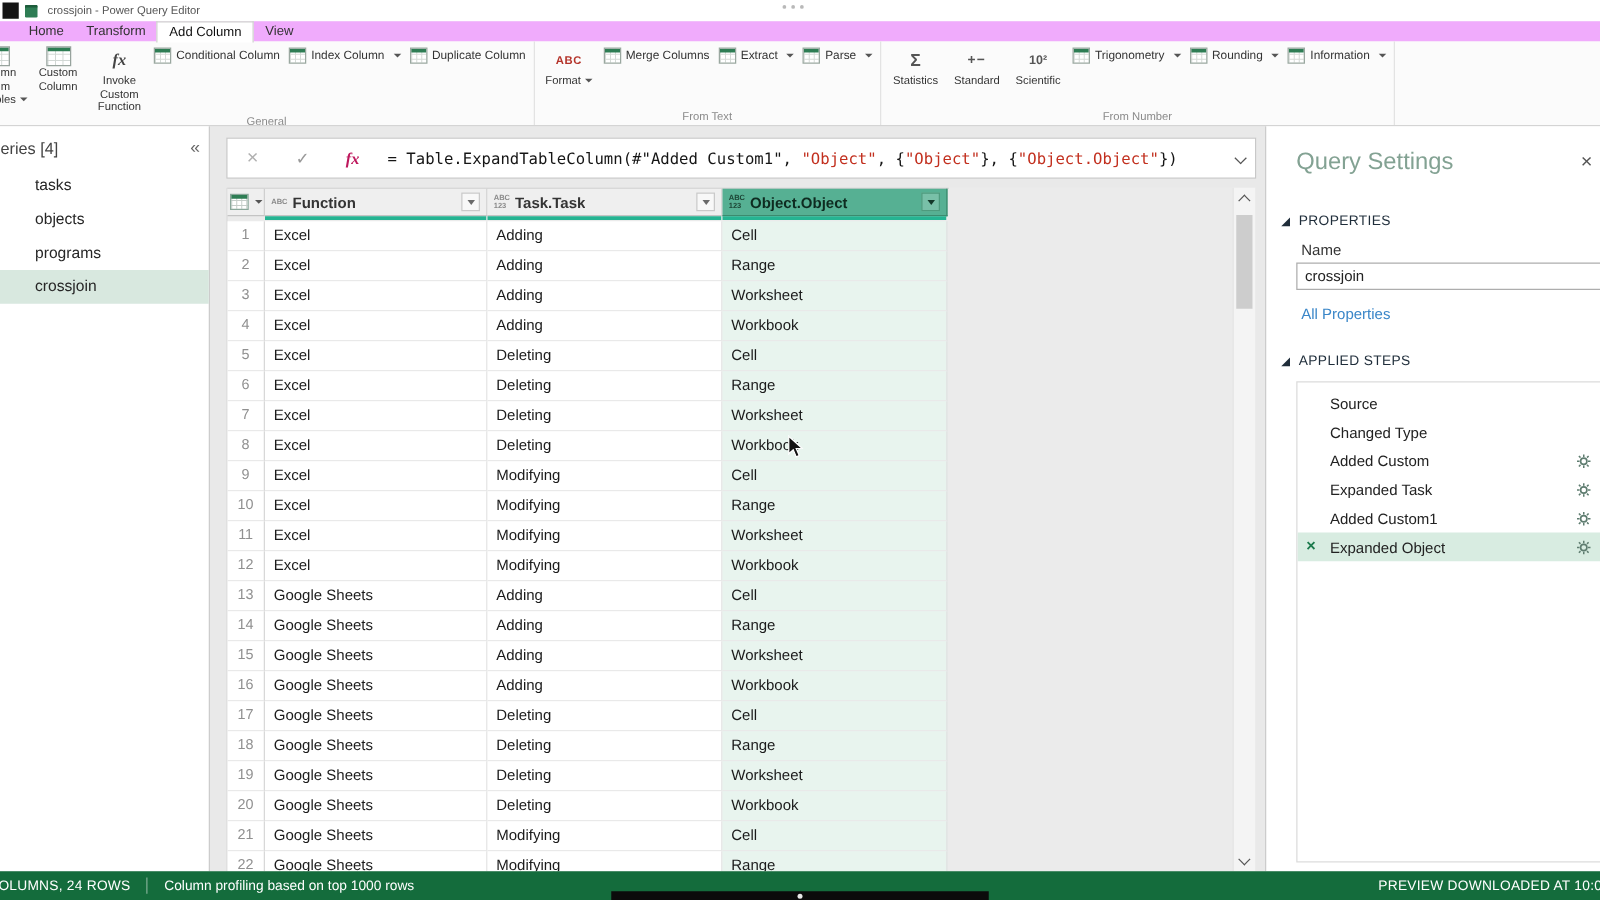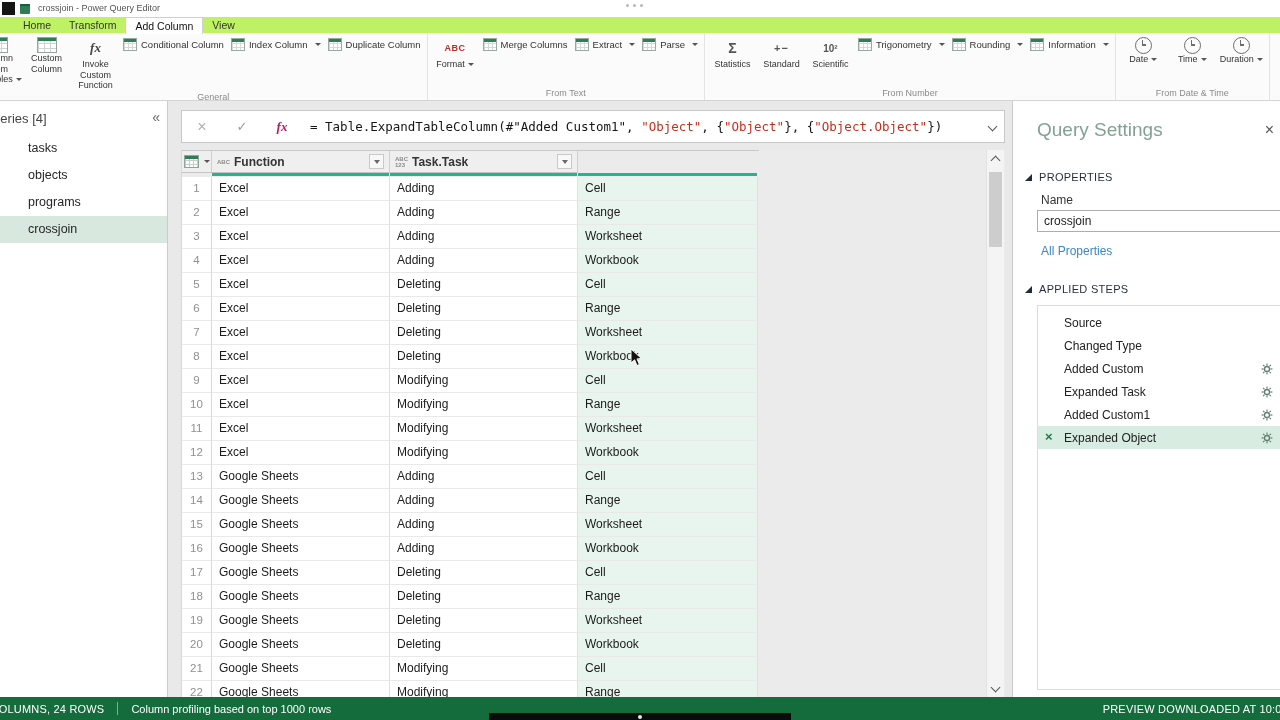--- a/index.html
+++ b/index.html
@@ -9,21 +9,21 @@
   .titlebar{position:absolute;left:0;top:0;width:100%;height:17px;background:#fff;}
   .app-icon{position:absolute;left:2px;top:2px;width:13px;height:13px;background:#151515;}
   .pq-icon{position:absolute;left:20px;top:4px;width:10px;height:10px;background:#2e7d54;
            box-shadow:inset 0 2px 0 #1d5c3b;border-radius:1px;}
   .window-title{position:absolute;left:38px;top:3px;font-size:9px;color:#555;white-space:nowrap;}
   .top-dots{position:absolute;left:626px;top:4px;width:3px;height:3px;border-radius:50%;background:#b9b9b9;
             box-shadow:7px 0 0 #b9b9b9,14px 0 0 #b9b9b9;}
   
   .ribbon{position:absolute;left:0;top:17px;width:100%;height:84px;background:#fbfbfb;
           border-bottom:1px solid #d4d4d4;box-sizing:border-box;}
-  .tabs{height:16px;display:flex;align-items:center;padding-left:14px;background:#bef264;}
+  .tabs{height:16px;display:flex;align-items:center;padding-left:14px;background:#f0abfc;}
   .tab{padding:1px 9px;font-size:10.5px;color:#333;height:14px;line-height:14px;}
   .tab.active{background:#fff;border:1px solid #d0d0d0;border-bottom:none;color:#111;}
   .ribbon-body{display:flex;height:67px;overflow:hidden;}
   .rgroup{display:flex;flex-direction:column;border-right:1px solid #e3e3e3;padding:1px 3px 0;}
   .rg-items{display:flex;flex:1;}
   .rg-label{font-size:9px;color:#8a8a8a;text-align:center;padding:1px 2px 2px;white-space:nowrap;}
   .rbig{width:49px;display:flex;flex-direction:column;align-items:center;padding-top:3px;}
   .rbig.cropped{margin-left:-30px;}
   .ric{height:22px;display:flex;align-items:center;justify-content:center;}
   .rbig-label{font-size:9px;line-height:10.5px;color:#333;text-align:center;}
@@ -233,37 +233,20 @@
               </div>
               <div class="rsmall">
                 <span class="sq"></span>
                 <span class="rs-label">Information</span>
                 <span class="dda"></span>
               </div>
             </div>
           </div>
           <div class="rg-label">From Number</div>
         </div>
-        <div class="rgroup">
-          <div class="rg-items">
-            <div class="rbig">
-              <span class="ric ic-clock"></span>
-              <span class="rbig-label">Date<span class="dda"></span></span>
-            </div>
-            <div class="rbig">
-              <span class="ric ic-clock"></span>
-              <span class="rbig-label">Time<span class="dda"></span></span>
-            </div>
-            <div class="rbig">
-              <span class="ric ic-clock"></span>
-              <span class="rbig-label">Duration<span class="dda"></span></span>
-            </div>
-          </div>
-          <div class="rg-label">From Date &amp; Time</div>
-        </div>
       </div>
   </div>
 
   <div class="queries">
     <div class="q-header">
       <span class="q-title">Queries [4]</span>
       <span class="q-collapse">«</span>
     </div>
     <div id="query-list">
         <div class="q-item">tasks</div>
@@ -296,20 +279,30 @@
             <span class="filter">
               <span class="ftri"></span>
             </span>
           </div>
           <div class="th col1">
             <span class="type-icon two">
               <span>ABC</span>
               <span>123</span>
             </span>
             <span class="th-label">Task.Task</span>
+            <span class="filter">
+              <span class="ftri"></span>
+            </span>
+          </div>
+          <div class="th col2 selected">
+            <span class="type-icon two">
+              <span>ABC</span>
+              <span>123</span>
+            </span>
+            <span class="th-label">Object.Object</span>
             <span class="filter">
               <span class="ftri"></span>
             </span>
           </div>
         </div>
       <div class="qrow" id="quality-row">
           <span class="qspacer"></span>
           <span class="qcell qcol0"></span>
           <span class="qcell qcol1"></span>
           <span class="qcell qcol2"></span>

